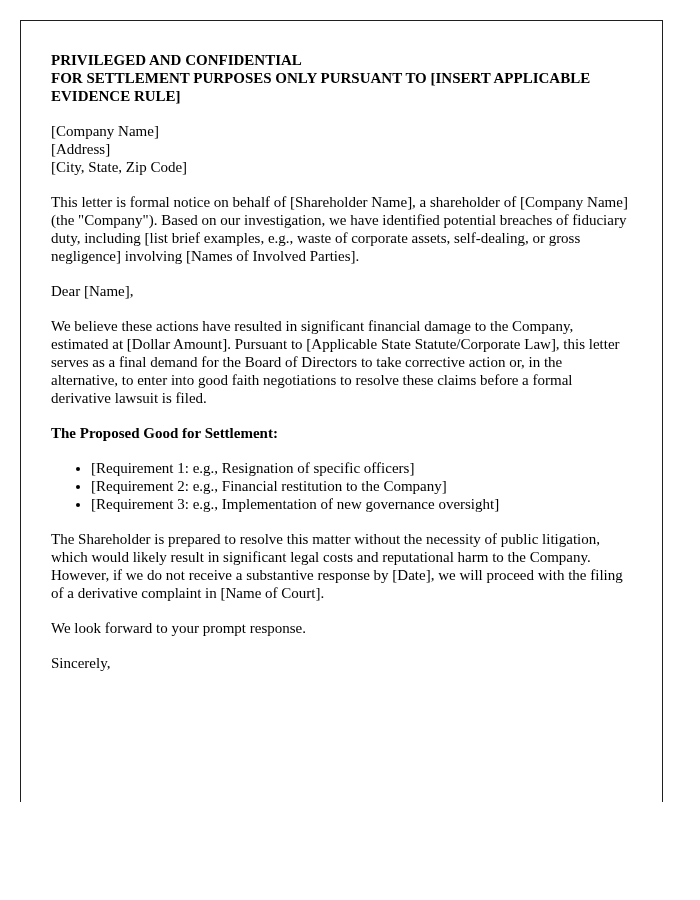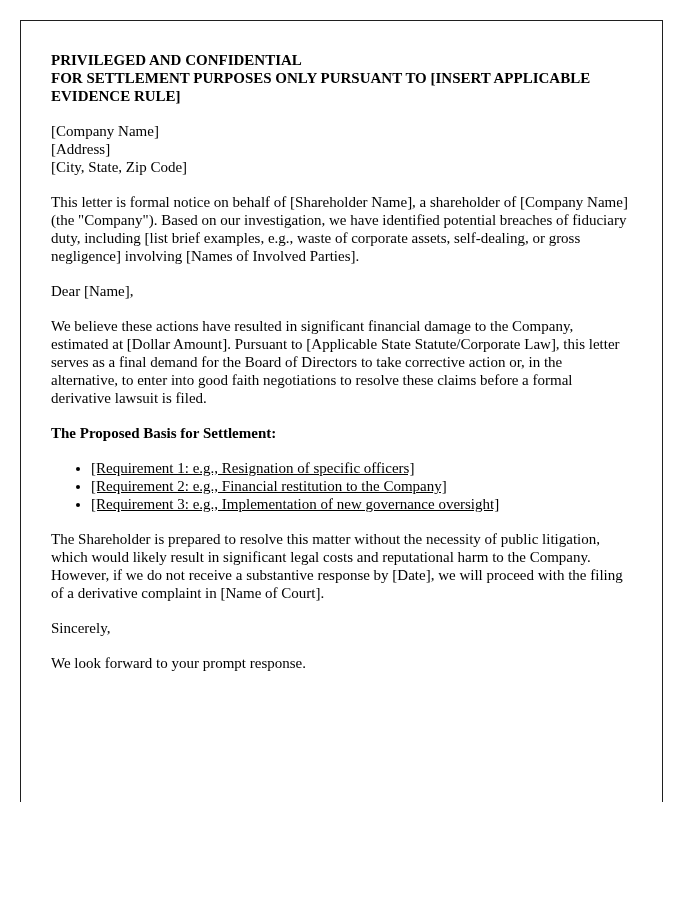--- a/index.html
+++ b/index.html
@@ -45,21 +45,20 @@
     margin: 0;
   }
   ul.req-list {
     margin: 17px 0;
     padding: 0 0 0 40px;
     list-style-type: disc;
   }
   ul.req-list li {
     margin: 0;
     padding: 0;
-    text-decoration: underline;
   }
 </style>
 </head>
 <body>
 
 <div class="letter-frame">
 
   <div class="conf-notice">
     <div>PRIVILEGED AND CONFIDENTIAL</div>
     <div>FOR SETTLEMENT PURPOSES ONLY PURSUANT TO [INSERT APPLICABLE EVIDENCE RULE]</div>
@@ -72,28 +71,28 @@
     <div class="addr-line">[City, State, Zip Code]</div>
   </div>
 
 
   <p>This letter is formal notice on behalf of [Shareholder Name], a shareholder of [Company Name] (the "Company"). Based on our investigation, we have identified potential breaches of fiduciary duty, including [list brief examples, e.g., waste of corporate assets, self-dealing, or gross negligence] involving [Names of Involved Parties].</p>
 
   <p>Dear [Name],</p>
 
   <p>We believe these actions have resulted in significant financial damage to the Company, estimated at [Dollar Amount]. Pursuant to [Applicable State Statute/Corporate Law], this letter serves as a final demand for the Board of Directors to take corrective action or, in the alternative, to enter into good faith negotiations to resolve these claims before a formal derivative lawsuit is filed.</p>
 
-  <p class="bold">The Proposed Basis for Settlement:</p>
+  <p class="bold">The Proposed Good for Settlement:</p>
 
   <ul class="req-list">
     <li>[Requirement 1: e.g., Resignation of specific officers]</li>
     <li>[Requirement 2: e.g., Financial restitution to the Company]</li>
     <li>[Requirement 3: e.g., Implementation of new governance oversight]</li>
   </ul>
 
   <p>The Shareholder is prepared to resolve this matter without the necessity of public litigation, which would likely result in significant legal costs and reputational harm to the Company. However, if we do not receive a substantive response by [Date], we will proceed with the filing of a derivative complaint in [Name of Court].</p>
 
 
+  <p>We look forward to your prompt response.</p>
+
   <p>Sincerely,</p>
-
-  <p>We look forward to your prompt response.</p>
 
 </div>
 
 </body></html>

